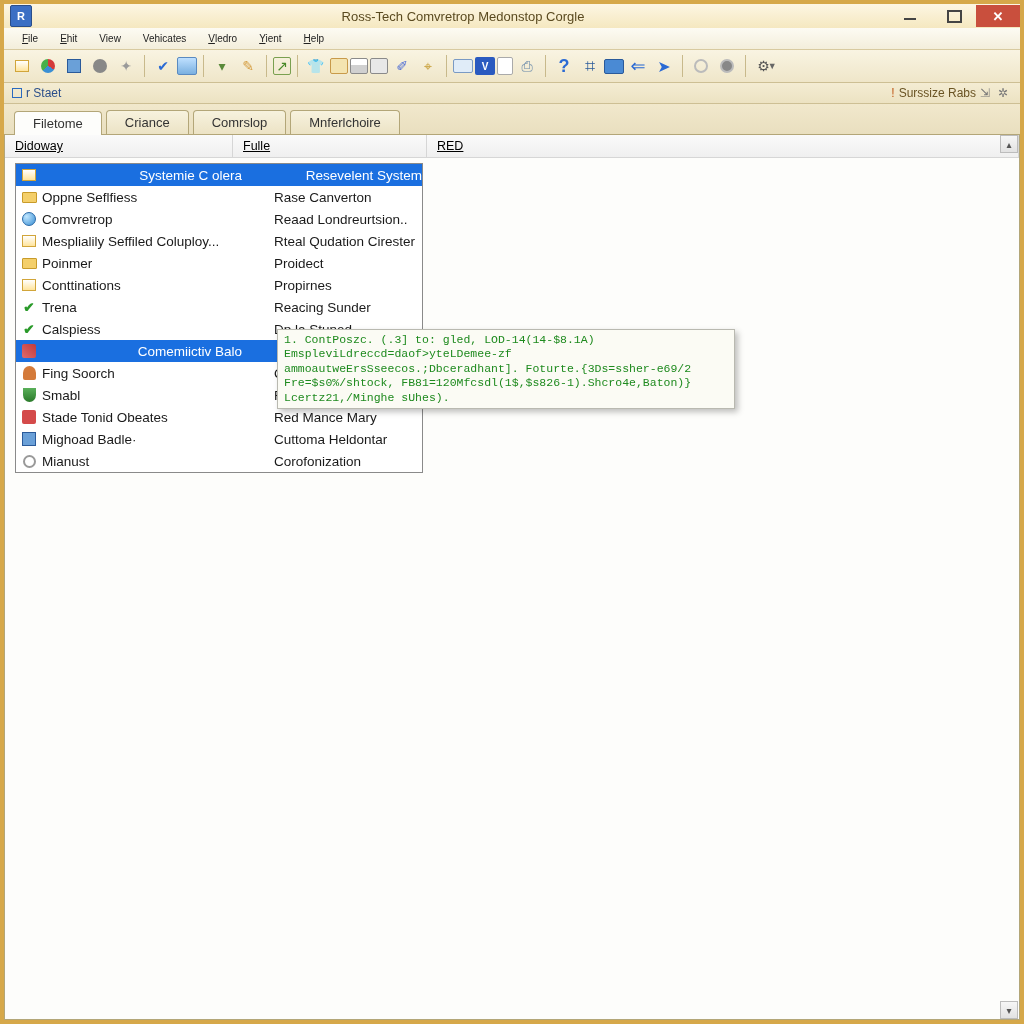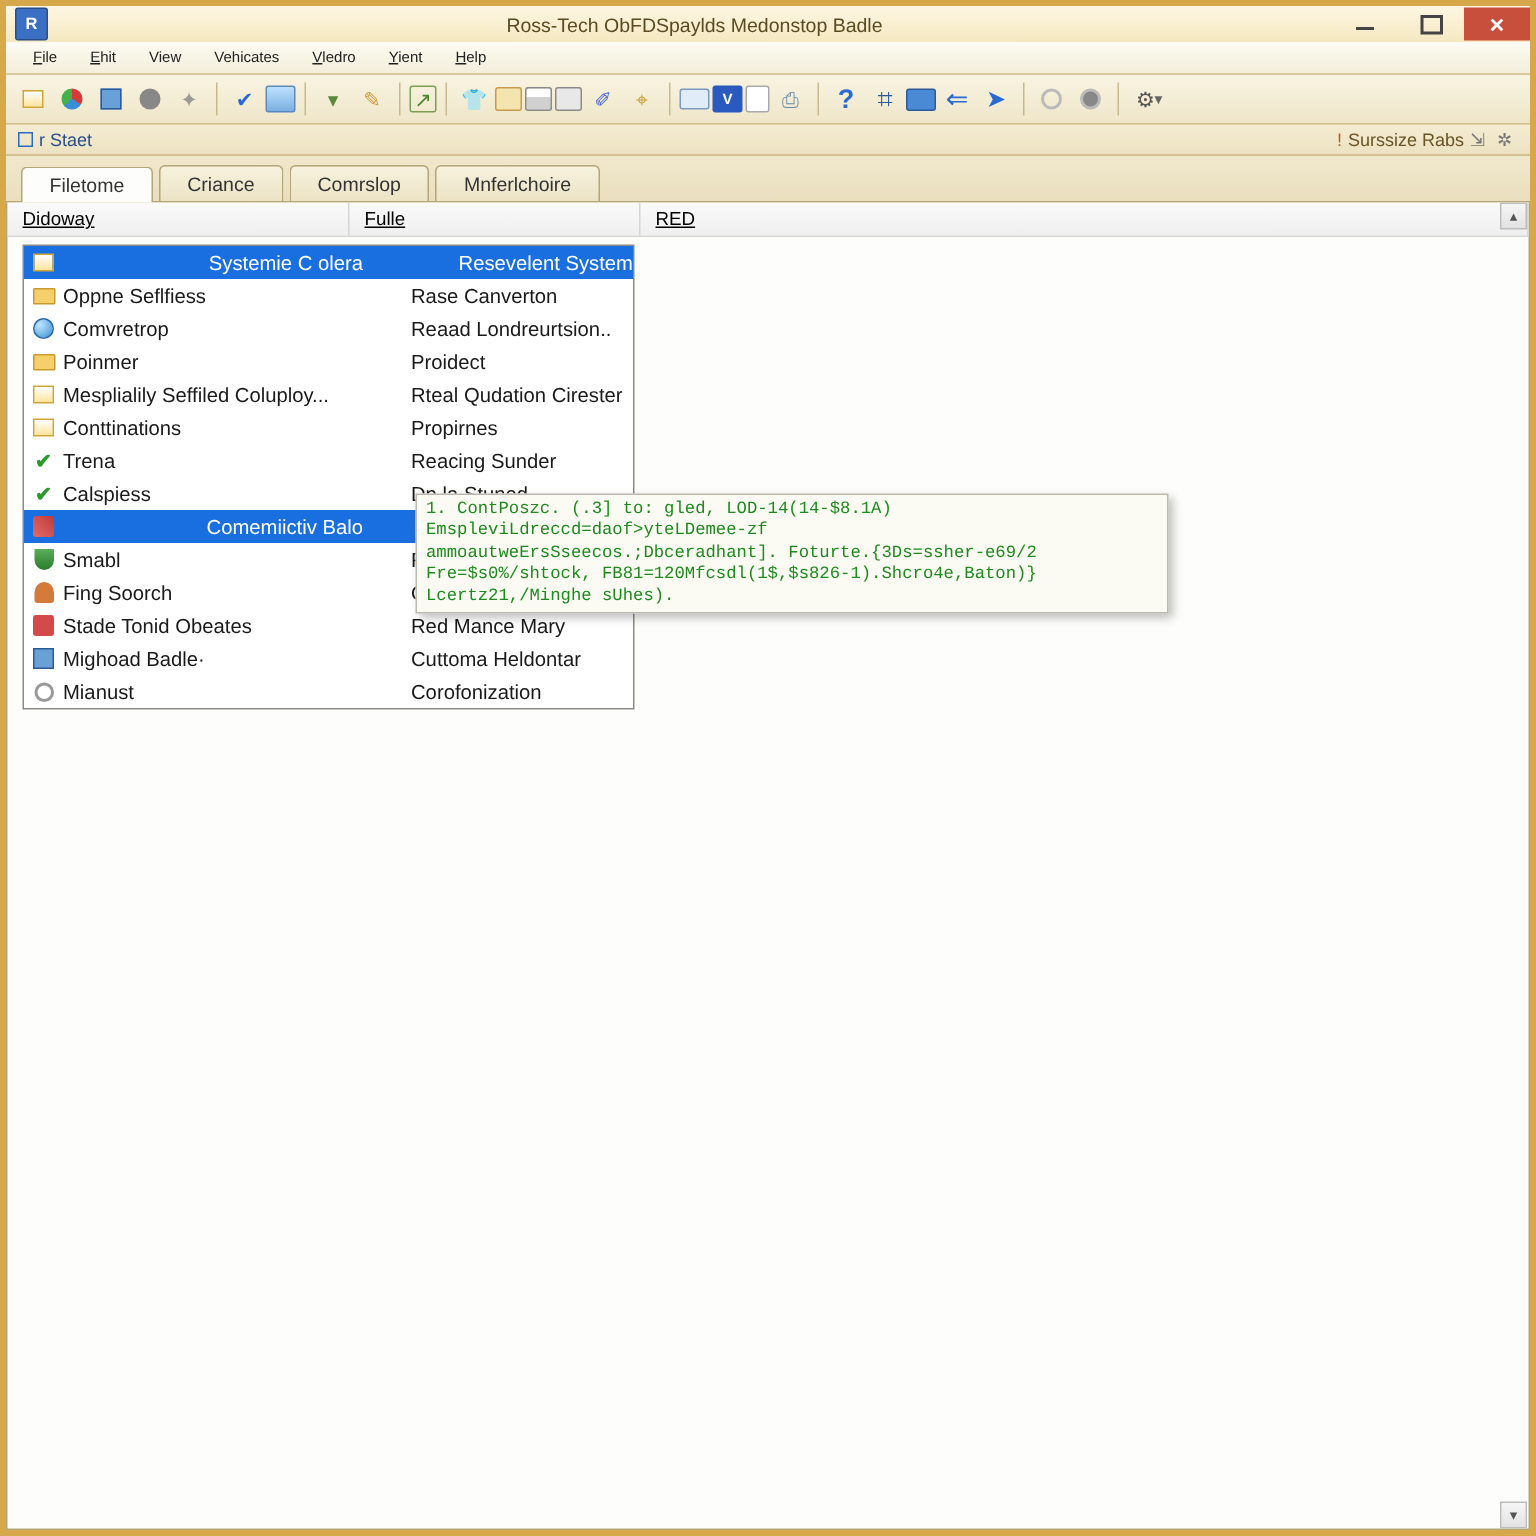--- a/index.html
+++ b/index.html
@@ -140,21 +140,21 @@
   .row .ricon{ width:18px;height:16px;margin-right:4px;display:flex;align-items:center;justify-content:center;}
   .row .rc1 { width:200px; white-space:nowrap; overflow:hidden; text-overflow:ellipsis; }
   .row .rc2 { flex:1; white-space:nowrap; overflow:hidden; text-overflow:ellipsis;margin-left:32px; }
   .row.sel { background:#1a6fe0; color:#fff;text-align:right; }
   .row:not(.sel){ color:#1a1a1a; }
 
   
   .tooltip {
     position:absolute;
     left:272px; top:194px;
-    width:502px;
+    width:458px;
     background:#fbfbf4;
     border:1px solid #b9b9b0;
     box-shadow:3px 3px 6px rgba(0,0,0,0.25);
     font-family:"Consolas","Courier New",monospace;
     font-size:11.5px;
     line-height:1.25;
     padding:3px 6px;
     color:#1e8a1e;
     white-space:pre-wrap;
   }
@@ -182,21 +182,21 @@
   .ico-shield{width:13px;height:14px;background:linear-gradient(#5ab05a,#2a7a2a);border-radius:0 0 50% 50%;}
   .ico-person{width:13px;height:14px;background:#d47a3a;border-radius:50% 50% 2px 2px;}
   .ico-puzzle{width:14px;height:14px;background:#d44a4a;border-radius:2px;}
   .ico-ring{width:13px;height:13px;border:2px solid #999;border-radius:50%;}
 </style>
 </head>
 <body>
 
 <div class="titlebar">
   <div class="app-icon">R</div>
-  <div class="title">Ross-Tech ObFDSpaylds Medonstop Badle</div>
+  <div class="title">Ross-Tech Comvretrop Medonstop Corgle</div>
   <div class="win-controls">
     <div class="win-btn min"></div>
     <div class="win-btn max"></div>
     <div class="win-btn close"></div>
   </div>
 </div>
 
 <div class="menubar">
   <div class="menu-item"><u>F</u><span>ile</span></div>
   <div class="menu-item"><u>E</u>hit</div>
@@ -304,36 +304,36 @@
       </div>
       <div class="row">
         <span class="ricon">
           <div class="ico-globe"></div>
         </span>
         <span class="rc1">Comvretrop</span>
         <span class="rc2">Reaad Londreurtsion..</span>
       </div>
       <div class="row">
         <span class="ricon">
+          <div class="ico-page"></div>
+        </span>
+        <span class="rc1">Mesplialily Seffiled Coluploy...</span>
+        <span class="rc2">Rteal Qudation Cirester</span>
+      </div>
+      <div class="row">
+        <span class="ricon">
           <div class="ico-folder"></div>
         </span>
         <span class="rc1">Poinmer</span>
         <span class="rc2">Proidect</span>
       </div>
       <div class="row">
         <span class="ricon">
           <div class="ico-page"></div>
         </span>
-        <span class="rc1">Mesplialily Seffiled Coluploy...</span>
-        <span class="rc2">Rteal Qudation Cirester</span>
-      </div>
-      <div class="row">
-        <span class="ricon">
-          <div class="ico-page"></div>
-        </span>
         <span class="rc1">Conttinations</span>
         <span class="rc2">Propirnes</span>
       </div>
       <div class="row">
         <span class="ricon">
           <span class="ico-check">✔</span>
         </span>
         <span class="rc1">Trena</span>
         <span class="rc2">Reacing Sunder</span>
       </div>
@@ -346,31 +346,31 @@
       </div>
       <div class="row sel">
         <span class="ricon">
           <div class="ico-tool"></div>
         </span>
         <span class="rc1">Comemiictiv Balo</span>
         <span class="rc2">M</span>
       </div>
       <div class="row">
         <span class="ricon">
+          <div class="ico-person"></div>
+        </span>
+        <span class="rc1">Fing Soorch</span>
+        <span class="rc2">O</span>
+      </div>
+      <div class="row">
+        <span class="ricon">
           <div class="ico-shield"></div>
         </span>
         <span class="rc1">Smabl</span>
         <span class="rc2">Fa</span>
-      </div>
-      <div class="row">
-        <span class="ricon">
-          <div class="ico-person"></div>
-        </span>
-        <span class="rc1">Fing Soorch</span>
-        <span class="rc2">O</span>
       </div>
       <div class="row">
         <span class="ricon">
           <div class="ico-puzzle"></div>
         </span>
         <span class="rc1">Stade Tonid Obeates</span>
         <span class="rc2">Red Mance Mary</span>
       </div>
       <div class="row">
         <span class="ricon">

